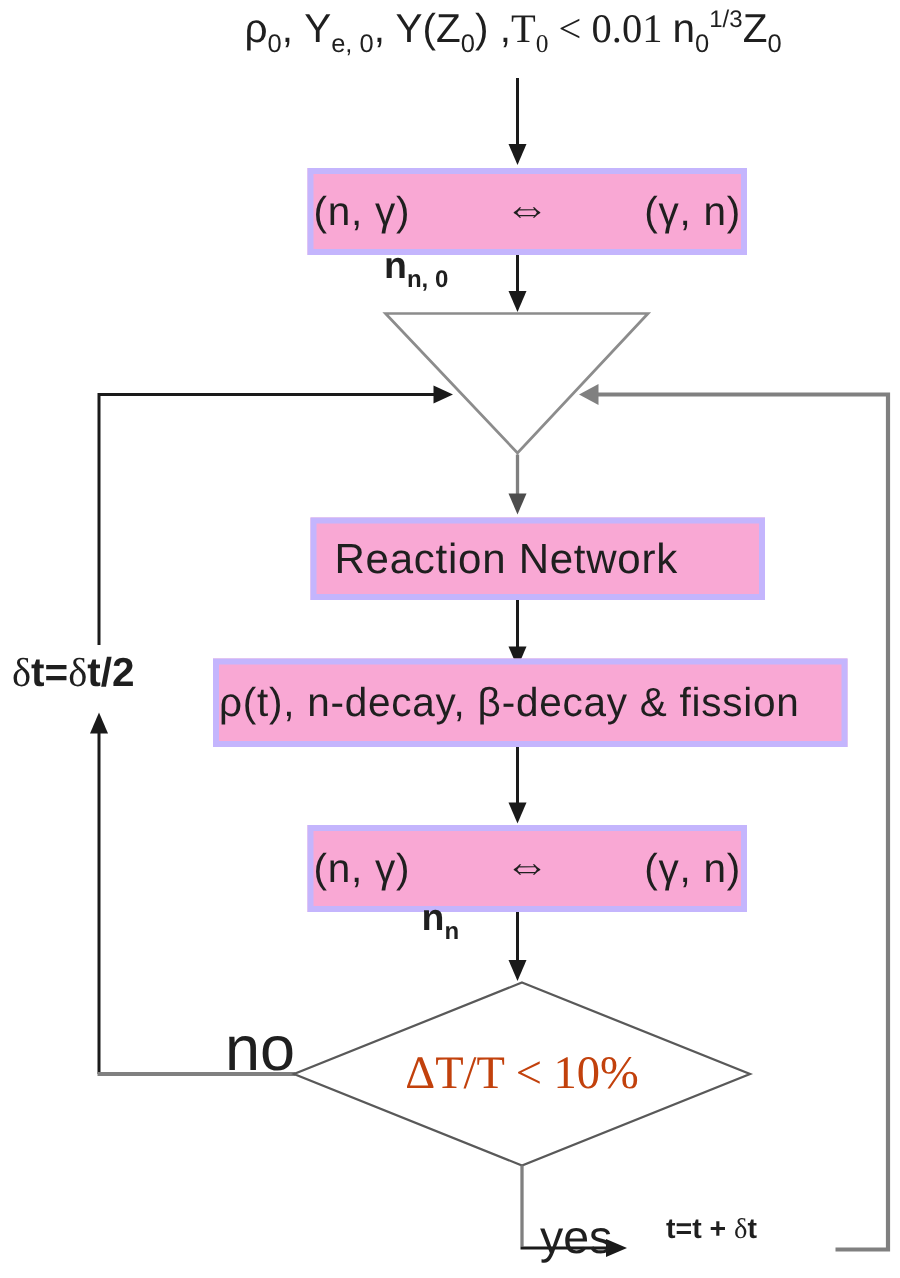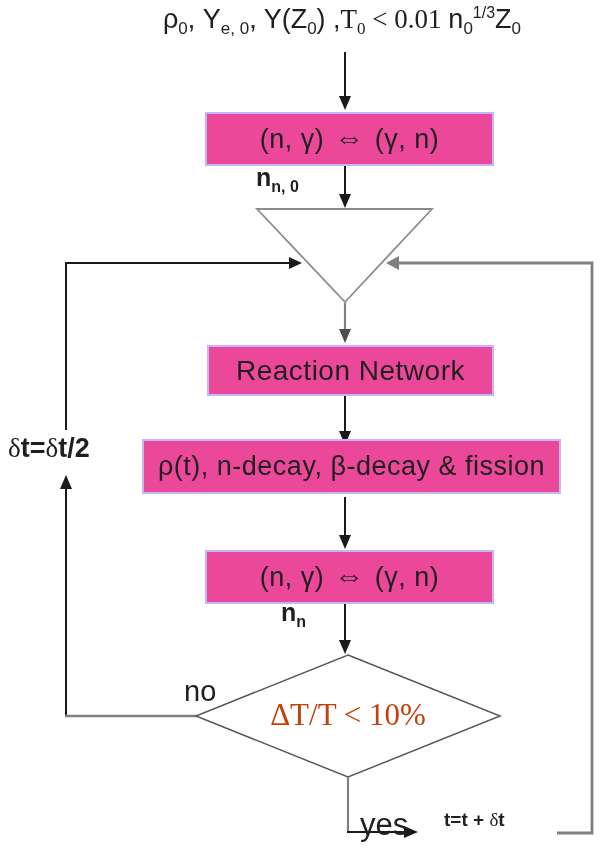--- a/index.html
+++ b/index.html
@@ -7,47 +7,47 @@
     position:relative;width:600px;height:852px;background:#ffffff;overflow:hidden;
     font-family:"Liberation Sans",sans-serif;color:#1f1f1f;
   }
   #wires{position:absolute;left:0;top:0;z-index:1;}
   .txt{position:absolute;z-index:2;white-space:nowrap;}
   .center{text-align:center;}
   .serif{font-family:"Liberation Serif",serif;}
 
   
   .pbox{
-    position:absolute;z-index:2;background:#ec4899;border:2px solid #c4b5fd;
-    display:flex;align-items:center;justify-content:center;
+    position:absolute;z-index:2;background:#f9a8d4;border:4px solid #c4b5fd;
+    display:flex;align-items:center;justify-content:space-between;
     font-size:27px;letter-spacing:.5px;
   }
   #box-ngamma-1{left:205px;top:112px;width:285px;height:50px;}
-  #box-reaction{left:207px;top:345px;width:283px;height:47px;font-size:28px;}
+  #box-reaction{left:207px;top:345px;width:283px;height:47px;font-size:28px;padding-left:12px;}
   #box-decay{left:142px;top:439px;width:415px;height:51px;}
   #box-ngamma-2{left:205px;top:550px;width:285px;height:50px;}
   .dblarrow{font-weight:bold;font-size:30px;padding:0 10px;position:relative;top:-1px;}
 
   
   #formula{left:42px;top:4px;width:600px;font-size:27px;text-align:center;}
   #formula sub{font-size:17px;}
   #formula sup{font-size:16px;}
 
   
   #while-text{left:245px;top:213px;width:200px;color:#3d3d3d;font-size:23px;line-height:27px;}
 
   
   .nlab{font-size:25px;font-weight:600;}
   .nlab sub{font-size:16px;font-weight:600;}
   #label-nn0{left:256px;top:163px;}
   #label-nn{left:281px;top:598px;}
 
   
   #condition{left:198px;top:697px;width:300px;font-size:31px;color:#c2410c;}
-  #label-no{left:150px;top:675px;font-size:29px;margin-left:34px;}
+  #label-no{left:150px;top:675px;font-size:42px;}
   #label-yes{left:360px;top:807px;font-size:31px;}
   #label-halve{left:8px;top:433px;font-size:27px;}
   #label-inc{left:444px;top:809px;font-size:19px;font-weight:600;}
   #label-inc .gk,#label-halve .gk{font-family:"Liberation Serif",serif;font-weight:normal;}
   #label-halve{font-weight:600;}
 </style>
 </head>
 <body>
 
 <div id="canvas">

